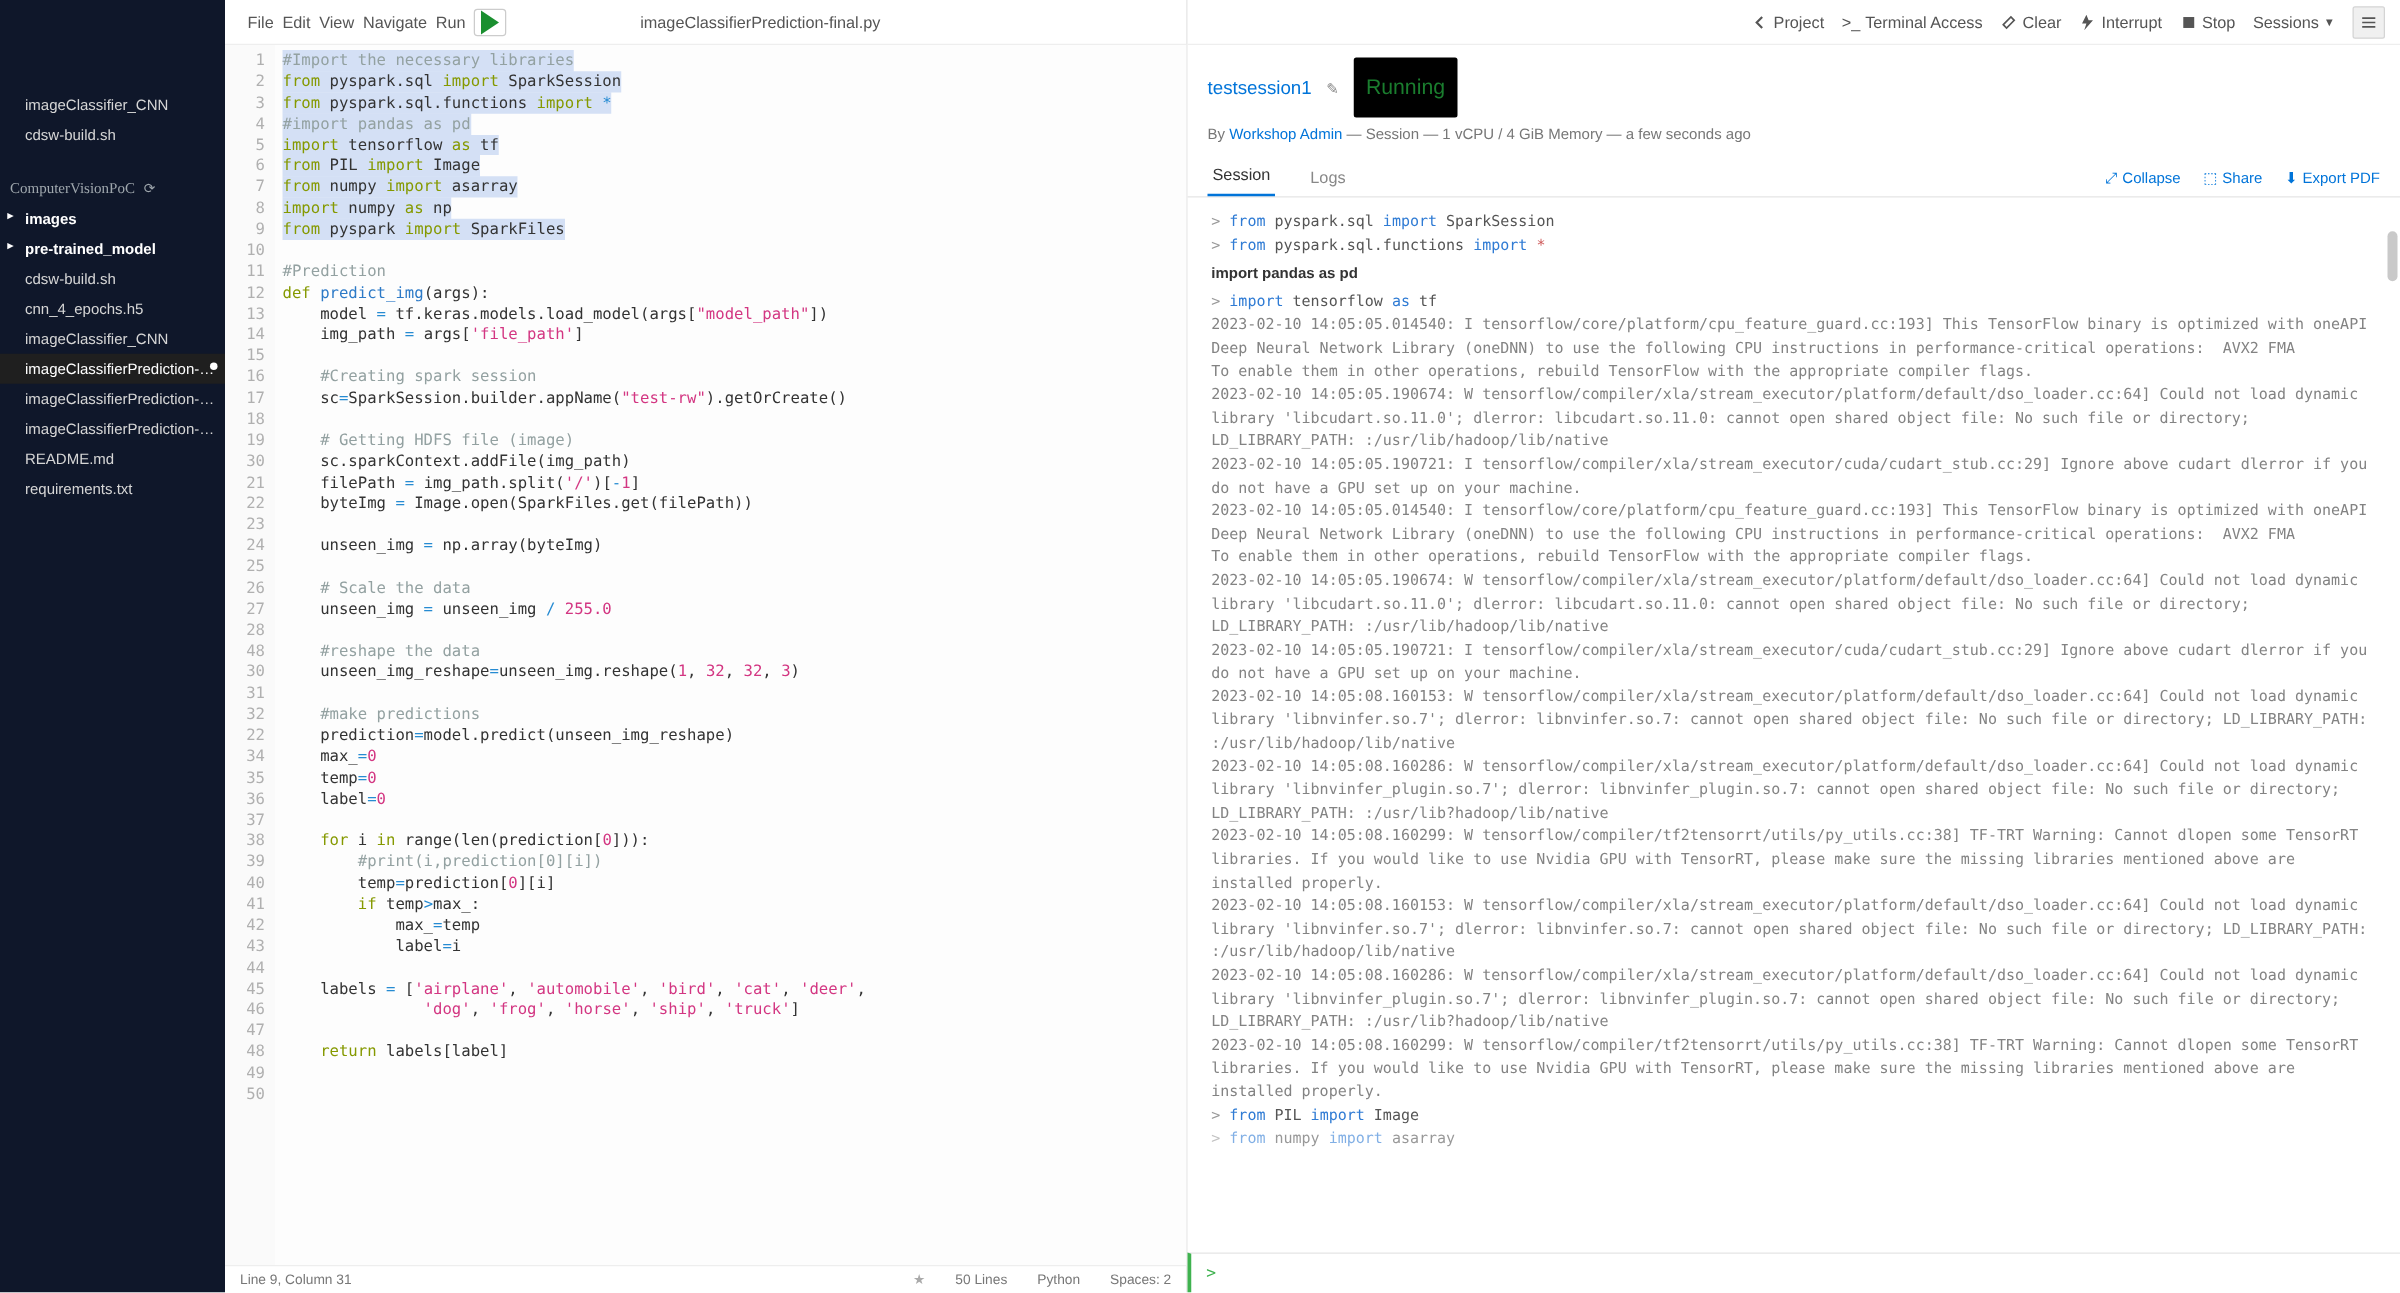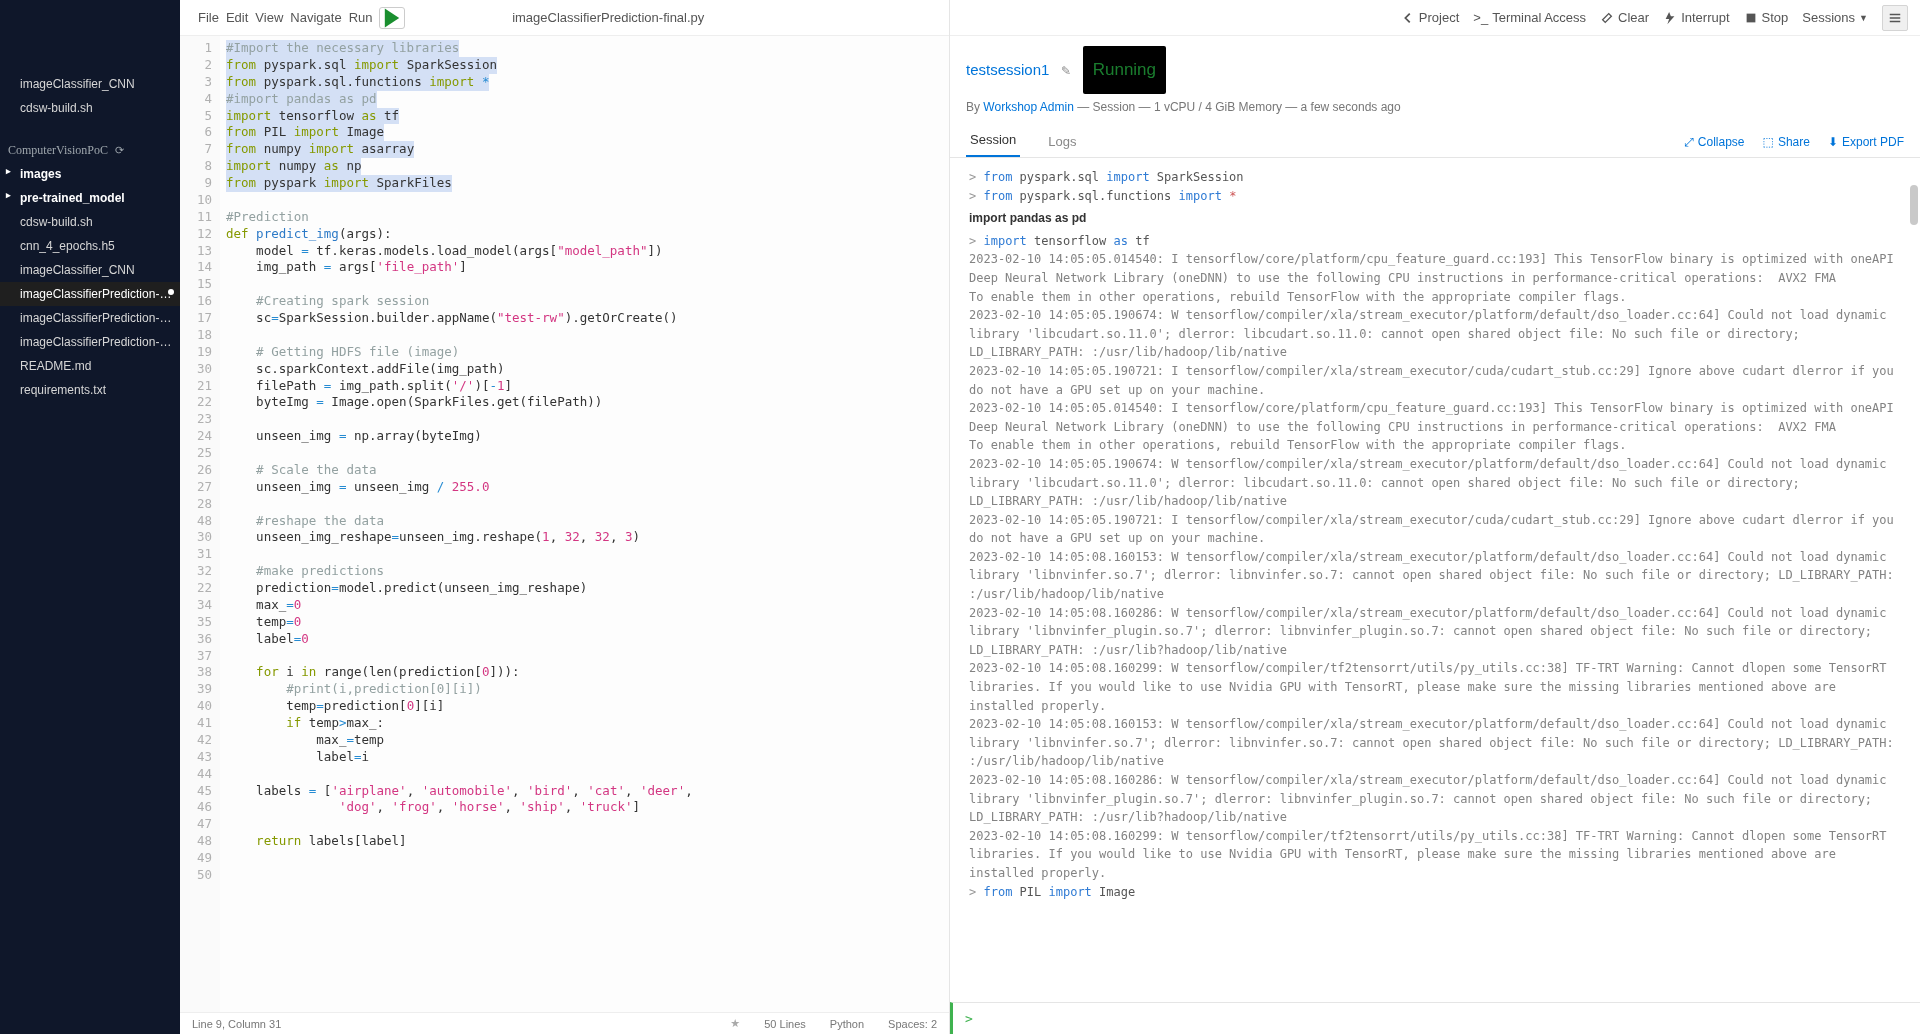--- a/index.html
+++ b/index.html
@@ -265,18 +265,19 @@
           <div class="log">2023-02-10 14:05:05.190674: W tensorflow/compiler/xla/stream_executor/platform/default/dso_loader.cc:64] Could not load dynamic library 'libcudart.so.11.0'; dlerror: libcudart.so.11.0: cannot open shared object file: No such file or directory; LD_LIBRARY_PATH: :/usr/lib/hadoop/lib/native</div>
           <div class="log">2023-02-10 14:05:05.190721: I tensorflow/compiler/xla/stream_executor/cuda/cudart_stub.cc:29] Ignore above cudart dlerror if you do not have a GPU set up on your machine.</div>
           <div class="log">2023-02-10 14:05:08.160153: W tensorflow/compiler/xla/stream_executor/platform/default/dso_loader.cc:64] Could not load dynamic library 'libnvinfer.so.7'; dlerror: libnvinfer.so.7: cannot open shared object file: No such file or directory; LD_LIBRARY_PATH: :/usr/lib/hadoop/lib/native</div>
           <div class="log">2023-02-10 14:05:08.160286: W tensorflow/compiler/xla/stream_executor/platform/default/dso_loader.cc:64] Could not load dynamic library 'libnvinfer_plugin.so.7'; dlerror: libnvinfer_plugin.so.7: cannot open shared object file: No such file or directory; LD_LIBRARY_PATH: :/usr/lib?hadoop/lib/native</div>
           <div class="log">2023-02-10 14:05:08.160299: W tensorflow/compiler/tf2tensorrt/utils/py_utils.cc:38] TF-TRT Warning: Cannot dlopen some TensorRT libraries. If you would like to use Nvidia GPU with TensorRT, please make sure the missing libraries mentioned above are installed properly.</div>
           <div class="log">2023-02-10 14:05:08.160153: W tensorflow/compiler/xla/stream_executor/platform/default/dso_loader.cc:64] Could not load dynamic library 'libnvinfer.so.7'; dlerror: libnvinfer.so.7: cannot open shared object file: No such file or directory; LD_LIBRARY_PATH: :/usr/lib/hadoop/lib/native</div>
           <div class="log">2023-02-10 14:05:08.160286: W tensorflow/compiler/xla/stream_executor/platform/default/dso_loader.cc:64] Could not load dynamic library 'libnvinfer_plugin.so.7'; dlerror: libnvinfer_plugin.so.7: cannot open shared object file: No such file or directory; LD_LIBRARY_PATH: :/usr/lib?hadoop/lib/native</div>
           <div class="log">2023-02-10 14:05:08.160299: W tensorflow/compiler/tf2tensorrt/utils/py_utils.cc:38] TF-TRT Warning: Cannot dlopen some TensorRT libraries. If you would like to use Nvidia GPU with TensorRT, please make sure the missing libraries mentioned above are installed properly.</div>
         </div>
       <div class="repl"><span class="prompt">&gt; </span><span class="kw">from</span> PIL <span class="kw">import</span> Image</div>
+      <div class="repl" style="opacity:.6"><span class="prompt">&gt; </span><span class="kw">from</span> numpy <span class="kw">import</span> asarray</div>
     </div>
 
     <div class="session-input">&gt;</div>
     <div class="scroll-indicator"></div>
   </div>
 </div>
 
 </body></html>

